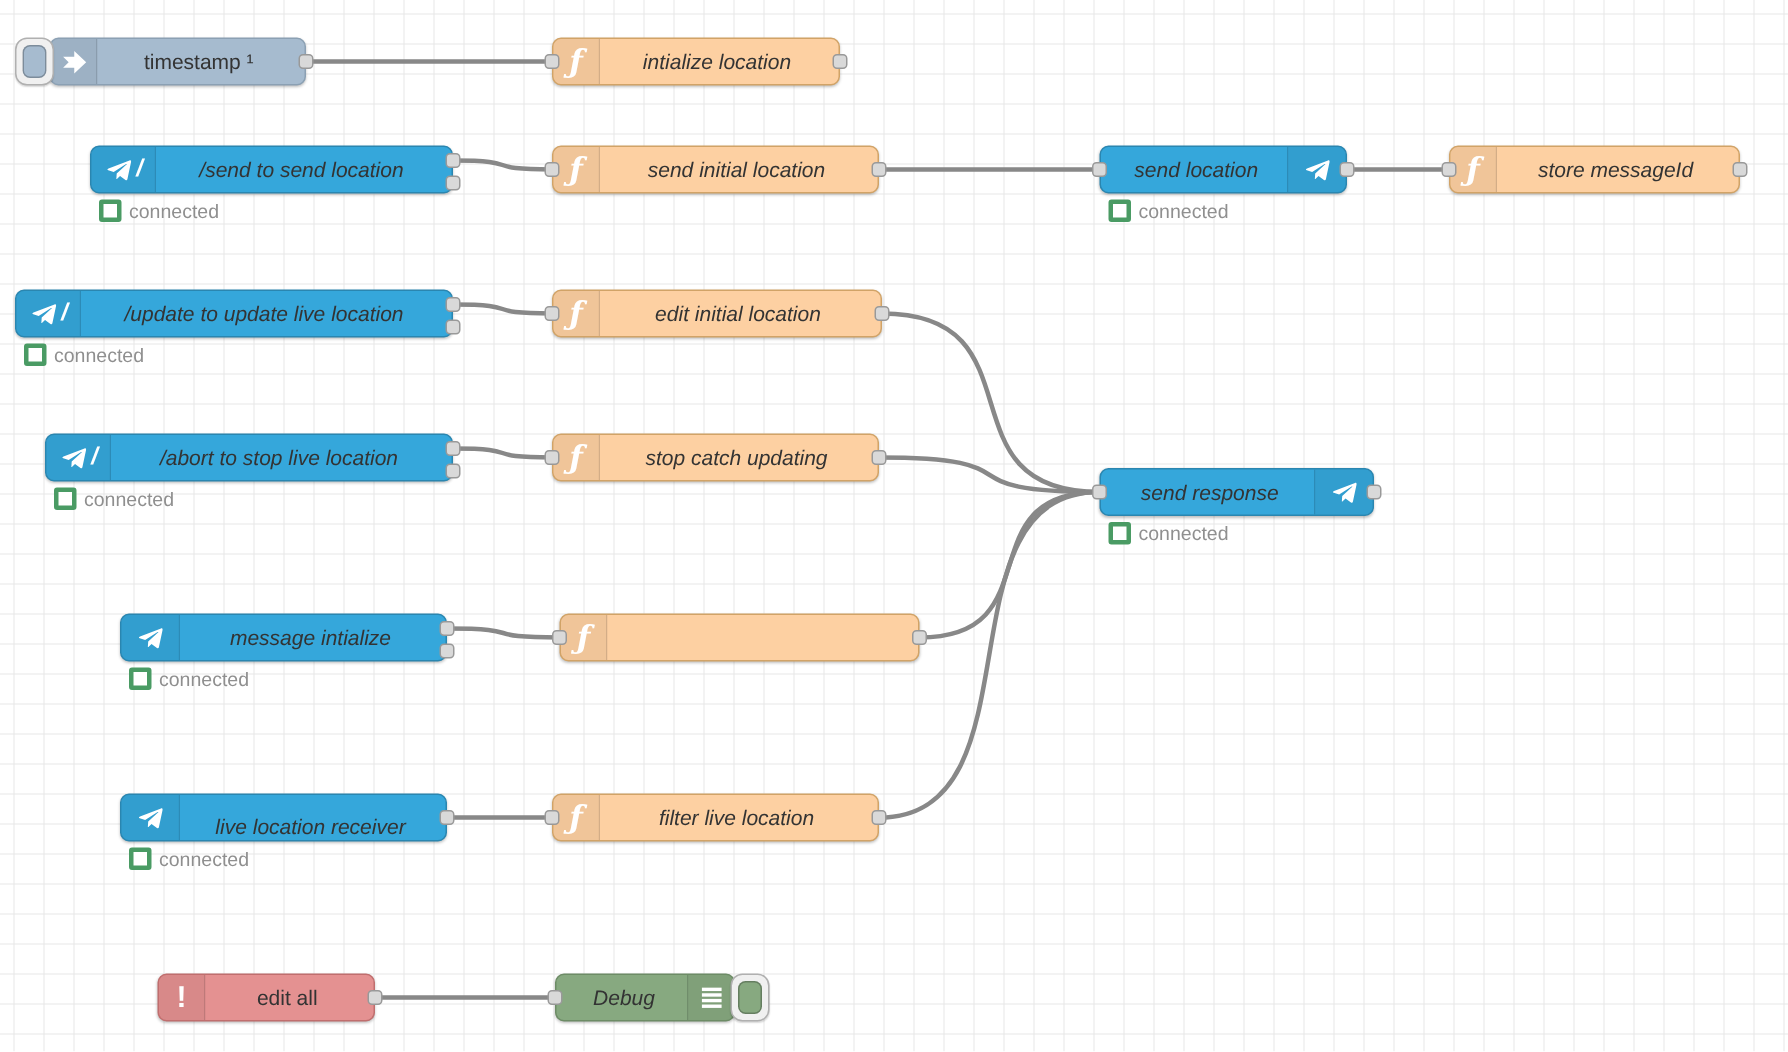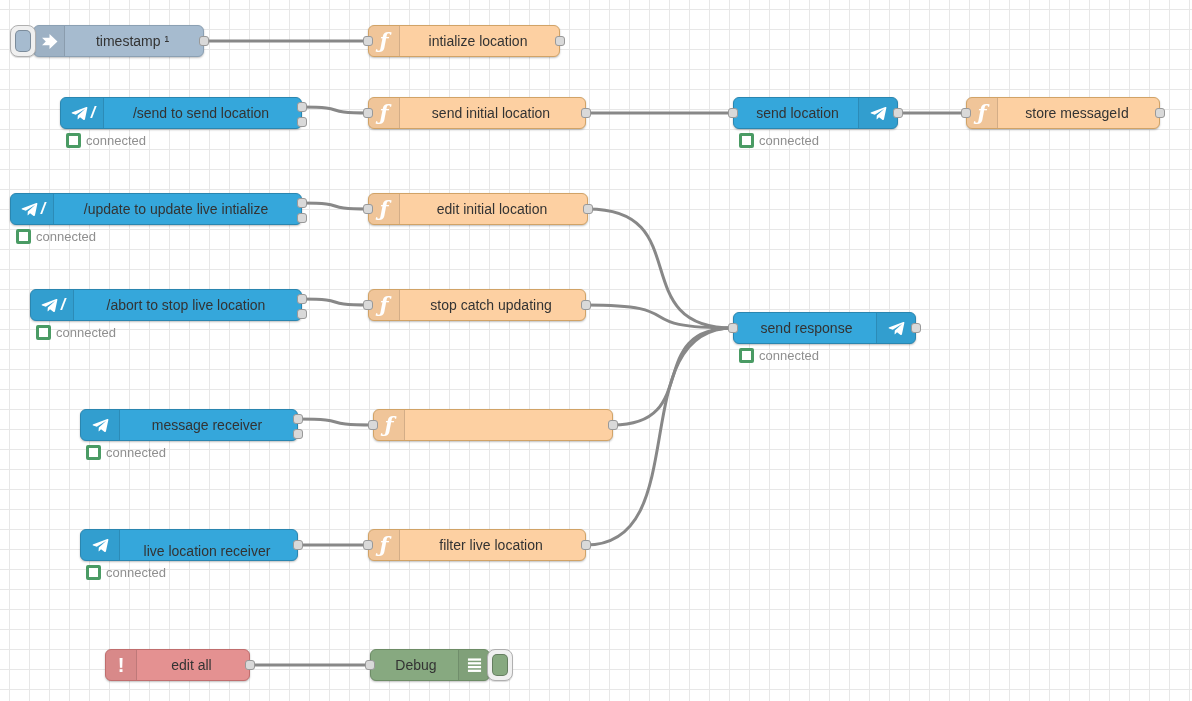--- a/index.html
+++ b/index.html
@@ -32,21 +32,21 @@
   .icon-strip.left{left:0;border-right:1px solid rgba(0,0,0,0.12);border-radius:5px 0 0 5px;}
   .icon-strip.right{right:0;border-left:1px solid rgba(0,0,0,0.12);border-radius:0 5px 5px 0;}
   .glyph-f{font-family:"DejaVu Serif",serif;font-style:italic;font-weight:bold;color:#fff;font-size:21px;line-height:1;transform:translateY(-1px);}
   .glyph-excl{font-weight:900;color:#fff;font-size:20px;line-height:1;}
   .glyph-slash{font-weight:bold;font-style:italic;color:#fff;font-size:16px;line-height:1;}
   .node-label{
     position:absolute;top:0;bottom:0;
     display:flex;align-items:center;justify-content:center;
     font-size:14px;color:#333;white-space:nowrap;
   }
-  .node-label.it{}
+  .node-label.it{font-style:italic;}
   .port{
     position:absolute;width:10px;height:10px;
     background:#d9d9d9;border:1px solid #999;border-radius:3px;
     box-sizing:border-box;
   }
   .btn{
     position:absolute;width:26px;height:32px;border-radius:8px;
     background:#f0f0f0;border:1px solid #b0b0b0;box-sizing:border-box;
     box-shadow:0 1px 1px rgba(0,0,0,0.15);
   }
@@ -162,21 +162,21 @@
       </div>
       <div class="node" style="left: 10px; top: 193px; width: 292px; height: 32px; background: rgb(53, 167, 219); border: 1.5px solid rgb(42, 134, 176);">
         <div class="icon-strip left" style="width: 42px;">
           <span style="display: flex; align-items: center; gap: 1px;">
             <svg width="21" height="21" viewBox="0 0 24 24">
               <path fill="#ffffff" d="M9.78 18.65l.28-4.23 7.68-6.92c.34-.31-.07-.46-.52-.19L7.74 13.3 3.64 12c-.88-.25-.89-.86.2-1.3l15.97-6.16c.73-.33 1.43.18 1.15 1.3l-2.72 12.81c-.19.91-.74 1.13-1.5.71l-4.14-3.06-1.99 1.93c-.23.23-.42.42-.83.42z"></path>
             </svg>
             <span class="glyph-slash">/</span>
           </span>
         </div>
-        <span class="node-label it" style="left: 44px; right: 4px;">/update to update live intialize</span>
+        <span class="node-label it" style="left: 44px; right: 4px;">/update to update live location</span>
         <div class="port" style="right: -6px; top: 3.5px;"></div>
         <div class="port" style="right: -6px; top: 18.5px;"></div>
       </div>
       <div class="status" style="left: 16px; top: 229px; color: rgb(143, 143, 143);">
         <span class="status-dot" style="border-color: rgb(74, 155, 100);"></span>
         <span>connected</span>
       </div>
       <div class="node" style="left: 368px; top: 193px; width: 220px; height: 32px; background: rgb(253, 208, 162); border: 1.5px solid rgb(209, 163, 103);">
         <div class="icon-strip left" style="width: 30px;">
           <span style="display: flex; align-items: center; gap: 1px;">
@@ -231,21 +231,21 @@
         <span>connected</span>
       </div>
       <div class="node" style="left: 80px; top: 409px; width: 218px; height: 32px; background: rgb(53, 167, 219); border: 1.5px solid rgb(42, 134, 176);">
         <div class="icon-strip left" style="width: 38px;">
           <span style="display: flex; align-items: center; gap: 1px;">
             <svg width="21" height="21" viewBox="0 0 24 24">
               <path fill="#ffffff" d="M9.78 18.65l.28-4.23 7.68-6.92c.34-.31-.07-.46-.52-.19L7.74 13.3 3.64 12c-.88-.25-.89-.86.2-1.3l15.97-6.16c.73-.33 1.43.18 1.15 1.3l-2.72 12.81c-.19.91-.74 1.13-1.5.71l-4.14-3.06-1.99 1.93c-.23.23-.42.42-.83.42z"></path>
             </svg>
           </span>
         </div>
-        <span class="node-label it" style="left: 40px; right: 4px;">message receiver</span>
+        <span class="node-label it" style="left: 40px; right: 4px;">message intialize</span>
         <div class="port" style="right: -6px; top: 3.5px;"></div>
         <div class="port" style="right: -6px; top: 18.5px;"></div>
       </div>
       <div class="status" style="left: 86px; top: 445px; color: rgb(143, 143, 143);">
         <span class="status-dot" style="border-color: rgb(74, 155, 100);"></span>
         <span>connected</span>
       </div>
       <div class="node" style="left: 373px; top: 409px; width: 240px; height: 32px; background: rgb(253, 208, 162); border: 1.5px solid rgb(209, 163, 103);">
         <div class="icon-strip left" style="width: 30px;">
           <span style="display: flex; align-items: center; gap: 1px;">

